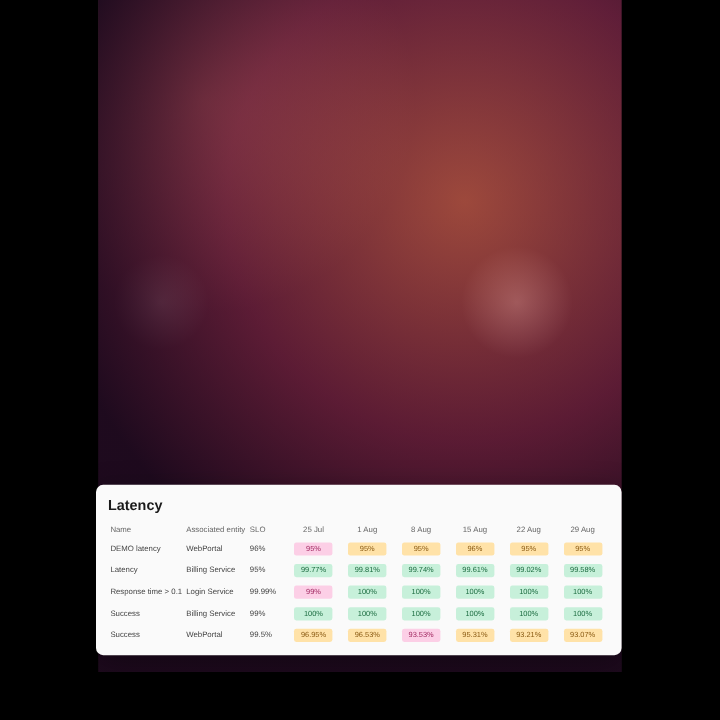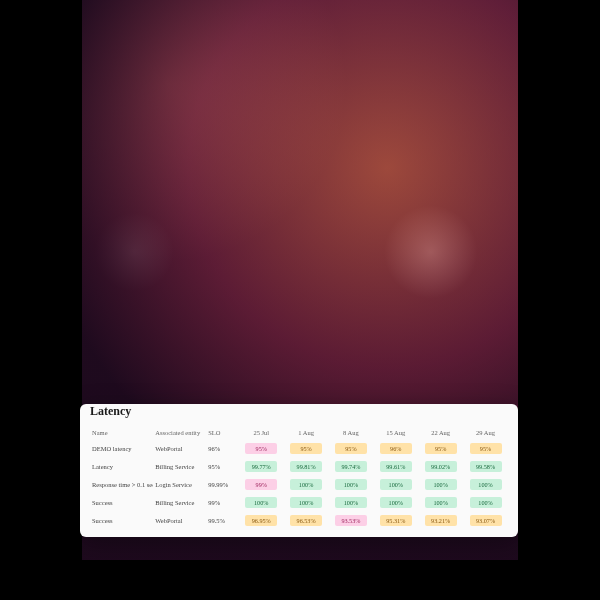--- a/index.html
+++ b/index.html
@@ -20,24 +20,23 @@
               radial-gradient(circle at 80% 45%, rgba(255,255,255,.35), transparent 10%),
               radial-gradient(circle at 12% 45%, rgba(255,255,255,.25), transparent 8%),
               linear-gradient(#2a1228, #1a0818);
 }
 .card {
   position: absolute;
   left: 80px; top: 404px;
   width: 438px;
   background: #fafafa;
   border-radius: 6px;
-  padding: 0 10px 8px 10px;
+  padding: 10px 10px 8px 10px;
   box-shadow: 0 6px 24px rgba(0,0,0,.35);
   box-sizing: border-box;
-  font-family: Liberation Serif, serif;
 }
 .title {
   font-size: 12px;
   font-weight: 600;
   color: #1a1a1a;
   margin-bottom: 6px;
 }
 table { border-collapse: collapse; width: 100%; table-layout: fixed; }
 th, td {
   font-size: 6.5px;

